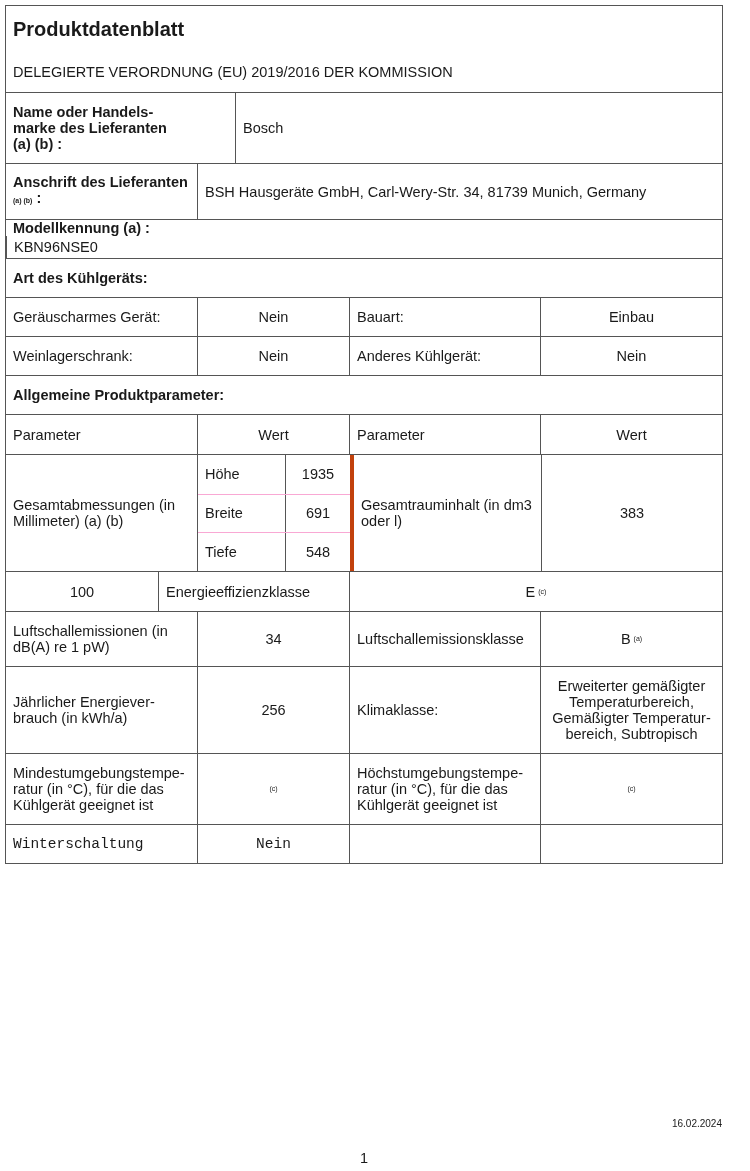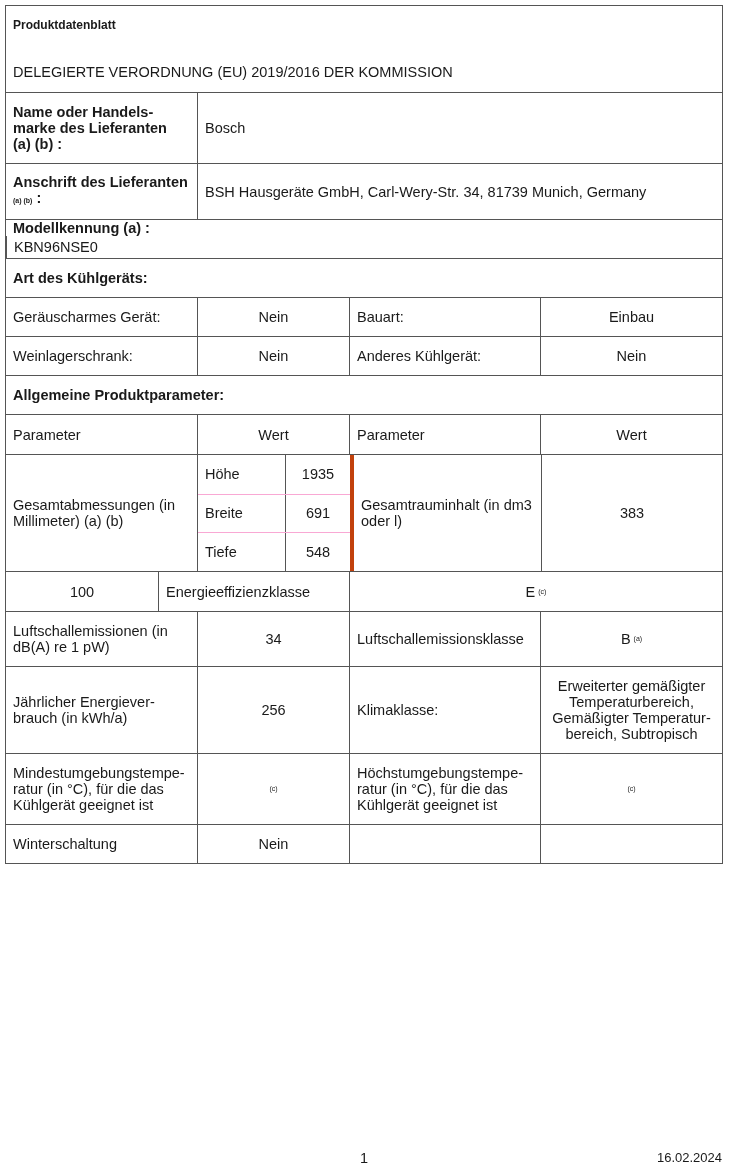--- a/index.html
+++ b/index.html
@@ -11,41 +11,41 @@
   .cell + .cell { border-left:1px solid #555; }
   .c1 { width:191px; }
   .c2 { width:152px; justify-content:center; text-align:center; }
   .c3 { width:191px; }
   .c4 { flex:1; justify-content:center; text-align:center; }
   .cwide { flex:1; }
   .bold { font-weight:bold; }
   sup.fn { font-size:7px; vertical-align:super; line-height:0; margin-left:3px; }
   .fnonly { font-size:7px; }
   .title-block { height:86px; position:relative; }
-  .title { position:absolute; left:7px; top:12px; font-size:12px; font-weight:bold; }
+  .title { position:absolute; left:7px; top:12px; font-size:20px; font-weight:bold; }
   .subtitle { position:absolute; left:7px; top:58px; font-size:14.5px; }
   .dims { width:152px; display:flex; flex-direction:column; }
   .dims .drow { display:flex; height:39px; border-top:1px solid #f9a8d4; box-sizing:border-box; }
   .dims .drow:first-child { border-top:none; }
   .dims .dl { width:87px; padding-left:7px; display:flex; align-items:center; box-sizing:border-box; font-size:14.5px; }
   .dims .dv { flex:1; border-left:1px solid #555; display:flex; align-items:center; justify-content:center; font-size:14.5px; }
   .footer-page { position:absolute; left:360px; top:1150px; font-size:14.5px; }
-  .footer-date { position:absolute; right:28px; top:1150px; font-size:13px; }
+  .footer-date { position:absolute; right:28px; top:1118px; font-size:10px; }
 </style>
 </head>
 <body>
 
 <div class="sheet">
 
   <div class="row first title-block">
     <div class="title">Produktdatenblatt</div>
     <div class="subtitle">DELEGIERTE VERORDNUNG (EU) 2019/2016 DER KOMMISSION</div>
   </div>
 
-  <div class="row" style="height:71px;">
+  <div class="row" style="height:71px;gap:38px;">
     <div class="cell c1 bold" style="flex-direction:column;align-items:flex-start;justify-content:center;">
       <span>Name oder Handels-</span>
       <span>marke des Lieferanten</span>
       <span>(a) (b) :</span>
     </div>
     <div class="cell cwide">Bosch</div>
   </div>
 
   <div class="row" style="height:56px;">
     <div class="cell c1 bold" style="flex-direction:column;align-items:flex-start;justify-content:center;">
@@ -135,21 +135,21 @@
     <div class="cell c4" style="padding:0 8px;">Erweiterter gemäßigter Temperaturbereich, Gemäßigter Temperatur-bereich, Subtropisch</div>
   </div>
 
   <div class="row" style="height:71px;">
     <div class="cell c1">Mindestumgebungstempe-ratur (in °C), für die das Kühlgerät geeignet ist</div>
     <div class="cell c2 fnonly">(c)</div>
     <div class="cell c3">Höchstumgebungstempe-ratur (in °C), für die das Kühlgerät geeignet ist</div>
     <div class="cell c4 fnonly">(c)</div>
   </div>
 
-  <div class="row" style="height:39px;">
+  <div class="row" style="height:39px;font-family:Liberation Mono, monospace;">
     <div class="cell c1">Winterschaltung</div>
     <div class="cell c2">Nein</div>
     <div class="cell c3"></div>
     <div class="cell c4"></div>
   </div>
 
 </div>
 
 <div class="footer-page">1</div>
 <div class="footer-date">16.02.2024</div>

